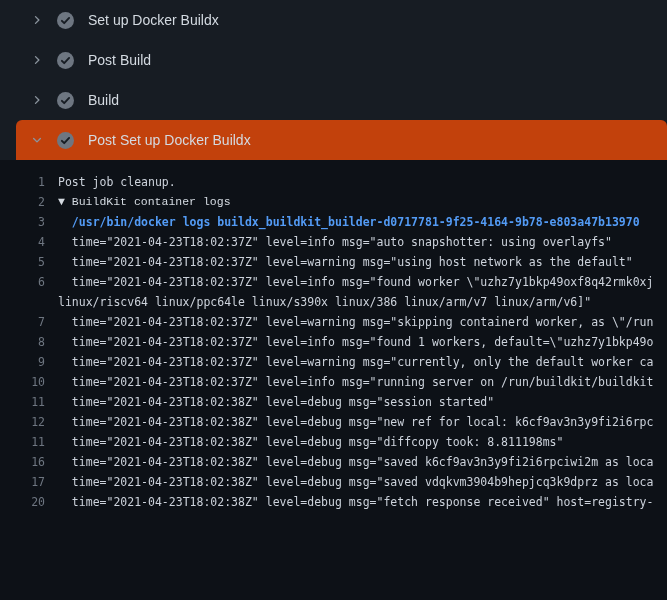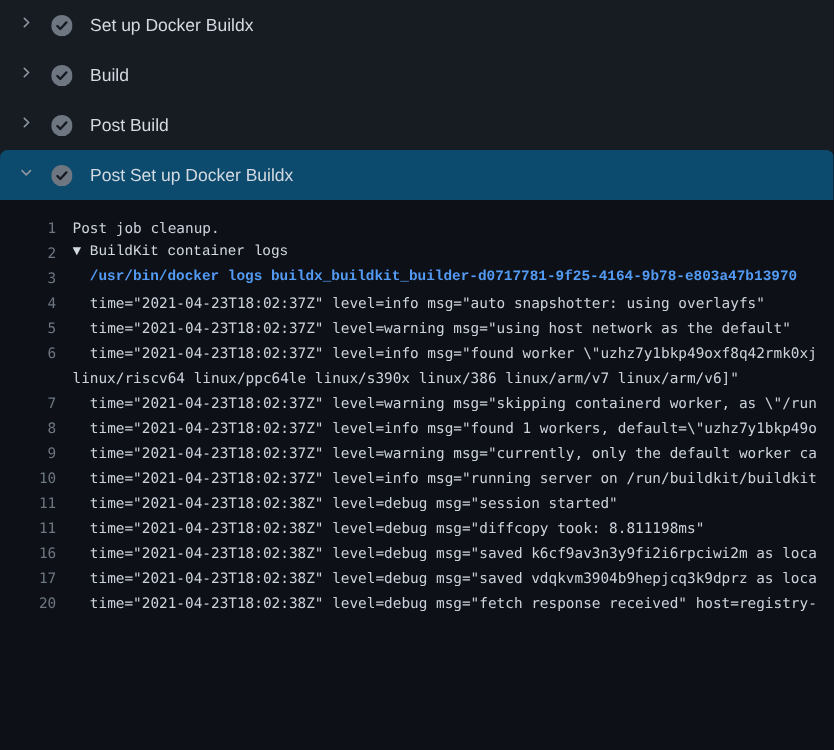--- a/index.html
+++ b/index.html
@@ -4,24 +4,24 @@
 <style>
   html,body{margin:0;padding:0;background:#0d1117;}
   .app{
     position:relative;width:667px;height:600px;overflow:hidden;
     background:#171c23;
     font-family:"Liberation Sans",sans-serif;
   }
   
   .steps{width:100%;}
   .step{
-    display:flex;align-items:flex-start;height:40px;padding:12px 10px;
-    box-sizing:border-box;cursor:pointer;gap:4px;
+    display:flex;align-items:center;height:40px;padding:0 10px;
+    box-sizing:border-box;cursor:pointer;gap:4px;margin-left:16px;
   }
-  .step.expanded{background:#0c4a6e;border-radius:6px 6px 0 0;}
+  .step.expanded{background:#c2410c;border-radius:6px 6px 0 0;}
   .chev{width:22px;display:flex;align-items:center;justify-content:center;flex:0 0 22px;}
   .check{width:26px;display:flex;align-items:center;justify-content:center;flex:0 0 26px;}
   .slabel{
     color:#d4dae1;font-size:14px;margin-left:6px;white-space:nowrap;
   }
   
   .log{
     width:100%;height:440px;box-sizing:border-box;
     background:#0d1117;padding-top:12px;overflow:hidden;
     font-family:"DejaVu Sans Mono",monospace;font-size:11.5px;
@@ -29,21 +29,21 @@
   .row{display:flex;align-items:flex-start;}
   .ln{
     flex:0 0 58px;box-sizing:border-box;padding-right:13px;
     text-align:right;color:#6e7681;line-height:20px;
     text-decoration:none;cursor:pointer;user-select:none;
   }
   .lt{
     flex:1 1 auto;color:#cdd3dc;line-height:20px;
     white-space:pre-wrap;overflow:hidden;min-width:0;
   }
-  .row.command .lt{color:#539bf5;font-weight:bold;font-family:Liberation Mono, monospace;}
+  .row.command .lt{color:#539bf5;font-weight:bold;}
   .row.group .lt{color:#d4dae1;cursor:pointer;font-family:Liberation Mono, monospace;}
 </style>
 </head>
 <body>
 
 <div class="app">
   <div class="steps" id="steps">
       <div class="step">
         <span class="chev">
           <svg width="12" height="12" viewBox="0 0 16 16">
@@ -63,35 +63,35 @@
           <svg width="12" height="12" viewBox="0 0 16 16">
             <path d="M6 3.5l4.5 4.5L6 12.5" stroke="#8b949e" stroke-width="1.8" fill="none" stroke-linecap="round" stroke-linejoin="round"></path>
           </svg>
         </span>
         <span class="check">
           <svg width="17" height="17" viewBox="0 0 16 16">
             <circle cx="8" cy="8" r="8" fill="#6e7681"></circle>
             <path d="M4.6 8.3l2.2 2.2 4.6-4.9" stroke="#171c23" stroke-width="1.8" fill="none" stroke-linecap="round" stroke-linejoin="round"></path>
           </svg>
         </span>
-        <span class="slabel">Build</span>
+        <span class="slabel">Post Build</span>
       </div>
       <div class="step">
         <span class="chev">
           <svg width="12" height="12" viewBox="0 0 16 16">
             <path d="M6 3.5l4.5 4.5L6 12.5" stroke="#8b949e" stroke-width="1.8" fill="none" stroke-linecap="round" stroke-linejoin="round"></path>
           </svg>
         </span>
         <span class="check">
           <svg width="17" height="17" viewBox="0 0 16 16">
             <circle cx="8" cy="8" r="8" fill="#6e7681"></circle>
             <path d="M4.6 8.3l2.2 2.2 4.6-4.9" stroke="#171c23" stroke-width="1.8" fill="none" stroke-linecap="round" stroke-linejoin="round"></path>
           </svg>
         </span>
-        <span class="slabel">Post Build</span>
+        <span class="slabel">Build</span>
       </div>
       <div class="step expanded">
         <span class="chev">
           <svg width="12" height="12" viewBox="0 0 16 16">
             <path d="M3.5 6l4.5 4.5L12.5 6" stroke="#8b949e" stroke-width="1.8" fill="none" stroke-linecap="round" stroke-linejoin="round"></path>
           </svg>
         </span>
         <span class="check">
           <svg width="17" height="17" viewBox="0 0 16 16">
             <circle cx="8" cy="8" r="8" fill="#6e7681"></circle>
@@ -141,20 +141,24 @@
       </div>
       <div class="row plain">
         <a class="ln">10</a>
         <span class="lt">  time="2021-04-23T18:02:37Z" level=info msg="running server on /run/buildkit/buildkit</span>
       </div>
       <div class="row plain">
         <a class="ln">11</a>
         <span class="lt">  time="2021-04-23T18:02:38Z" level=debug msg="session started"</span>
       </div>
       <div class="row plain">
+        <a class="ln">12</a>
+        <span class="lt">  time="2021-04-23T18:02:38Z" level=debug msg="new ref for local: k6cf9av3n3y9fi2i6rpc</span>
+      </div>
+      <div class="row plain">
         <a class="ln">11</a>
         <span class="lt">  time="2021-04-23T18:02:38Z" level=debug msg="diffcopy took: 8.811198ms"</span>
       </div>
       <div class="row plain">
         <a class="ln">16</a>
         <span class="lt">  time="2021-04-23T18:02:38Z" level=debug msg="saved k6cf9av3n3y9fi2i6rpciwi2m as loca</span>
       </div>
       <div class="row plain">
         <a class="ln">17</a>
         <span class="lt">  time="2021-04-23T18:02:38Z" level=debug msg="saved vdqkvm3904b9hepjcq3k9dprz as loca</span>

